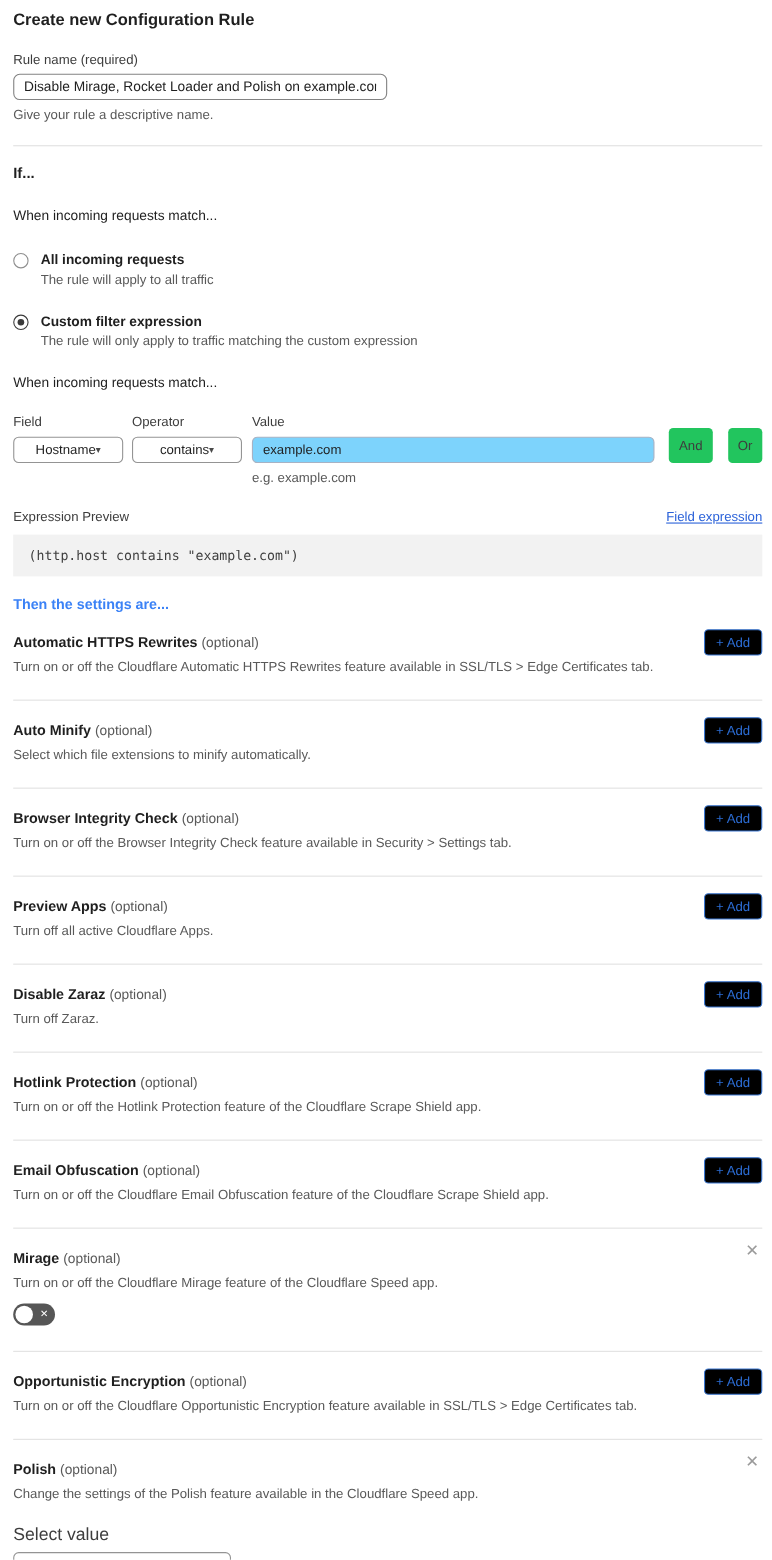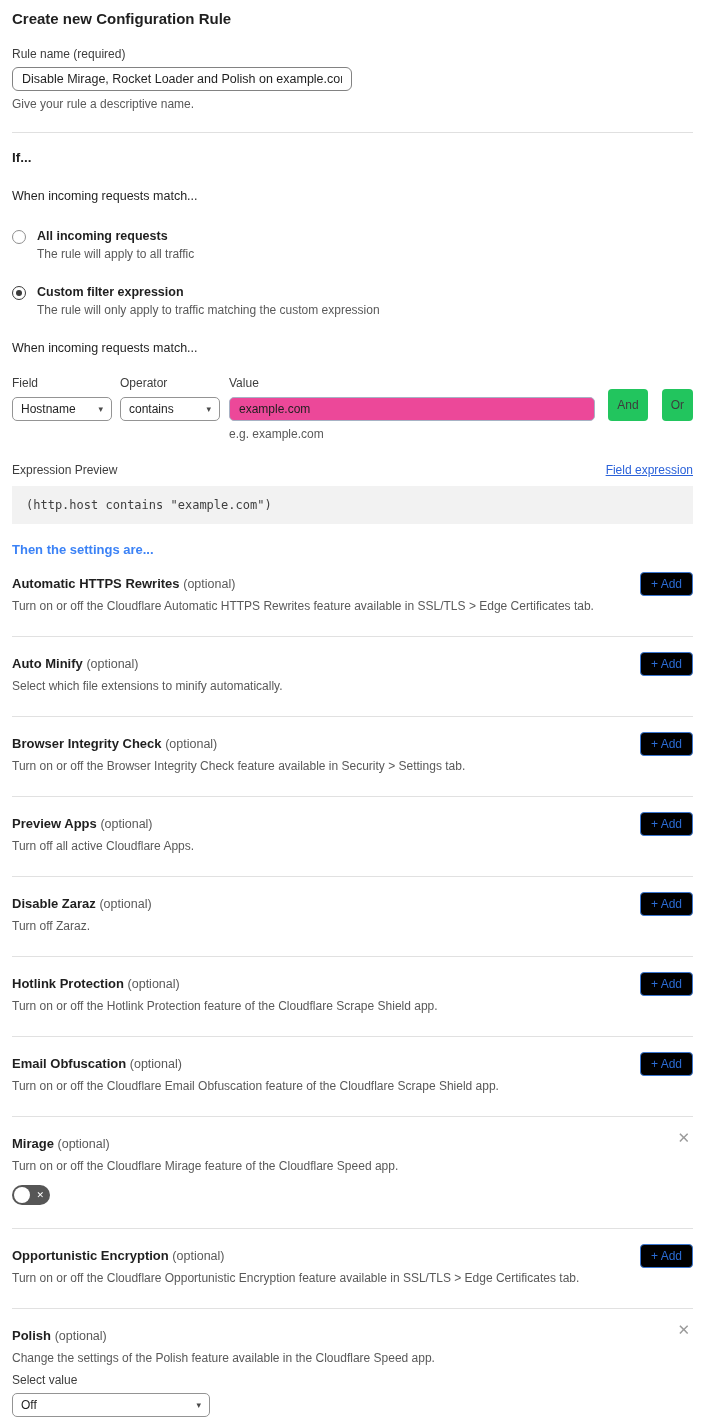--- a/index.html
+++ b/index.html
@@ -43,28 +43,28 @@
 
   .builder { display: flex; align-items: flex-end; margin-top: 21px; }
   .builder-col { display: flex; flex-direction: column; }
   .builder-col .field-label { margin-bottom: 7px; }
   .col-field { width: 100px; margin-right: 8px; }
   .col-operator { width: 100px; margin-right: 9px; }
   .col-value { flex: 1; margin-right: 13px; }
 
   .select-box {
     height: 24px; border: 1px solid #949494; border-radius: 5px; background: #fff;
-    display: flex; align-items: center; justify-content: space-between;
+    display: flex; align-items: center; justify-content: center;
     padding: 0 8px; font-size: 12px; color: #1f1f1f; cursor: pointer;
   }
   .select-caret { font-size: 9px; color: #4a4a4a; line-height: 1; }
 
   .value-input {
     height: 24px; width: 100%; border: 1px solid #a7b2c4; border-radius: 5px;
-    background: #ec4899; padding: 0 9px; font-size: 12px; color: #1f1f1f;
+    background: #7dd3fc; padding: 0 9px; font-size: 12px; color: #1f1f1f;
     font-family: "Liberation Sans", sans-serif; outline: none;
   }
   .logic-btn {
     height: 32px; padding: 0 9px; background: #22c55e; color: #3d3d3d;
     border: none; border-radius: 4px; font-size: 12px; cursor: pointer;
     font-family: "Liberation Sans", sans-serif;
   }
   .logic-btn.and { margin-right: 14px; }
   .value-hint { font-size: 12px; color: #595959; margin-top: 6px; }
 
@@ -102,21 +102,21 @@
   }
   .toggle .knob {
     position: absolute; left: 2px; top: 2px; width: 16px; height: 16px;
     border-radius: 50%; background: #ffffff;
   }
   .toggle .off-mark {
     position: absolute; right: 6px; top: 50%; transform: translateY(-50%);
     color: #ffffff; font-size: 9px; line-height: 1;
   }
 
-  .polish-select-label { font-size: 12px; color: #3d3d3d; margin-top: 8px; }
+  .polish-select-label { font-size: 16px; color: #3d3d3d; margin-top: 22px; }
   .polish-select { width: 198px; margin-top: 6px; }
 </style>
 </head>
 <body>
 
 <div class="page">
 
   <h1 class="page-title">Create new Configuration Rule</h1>
 
   <div class="field-label">Rule name (required)</div>

